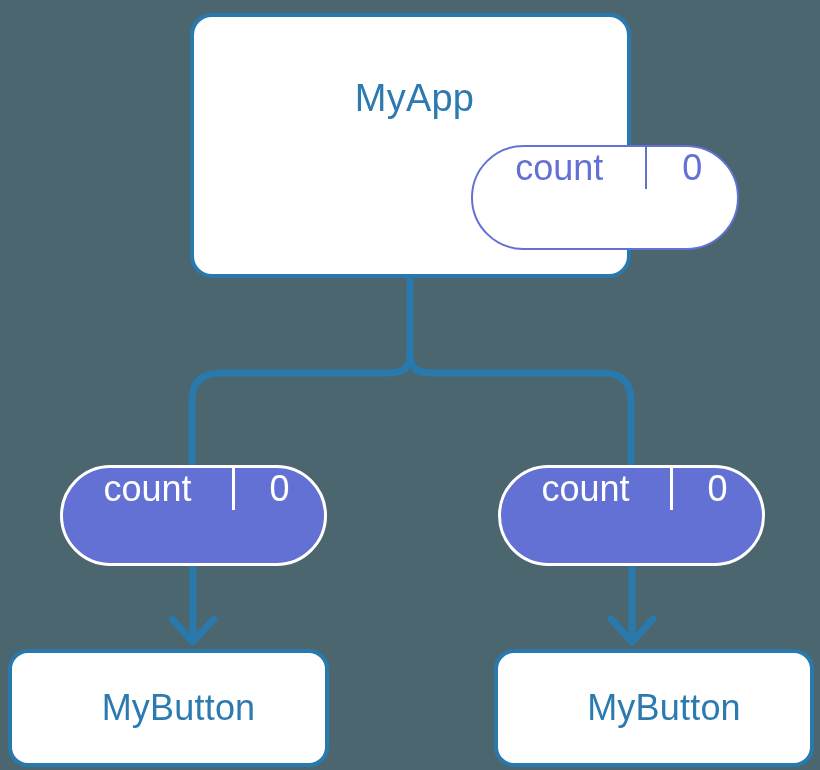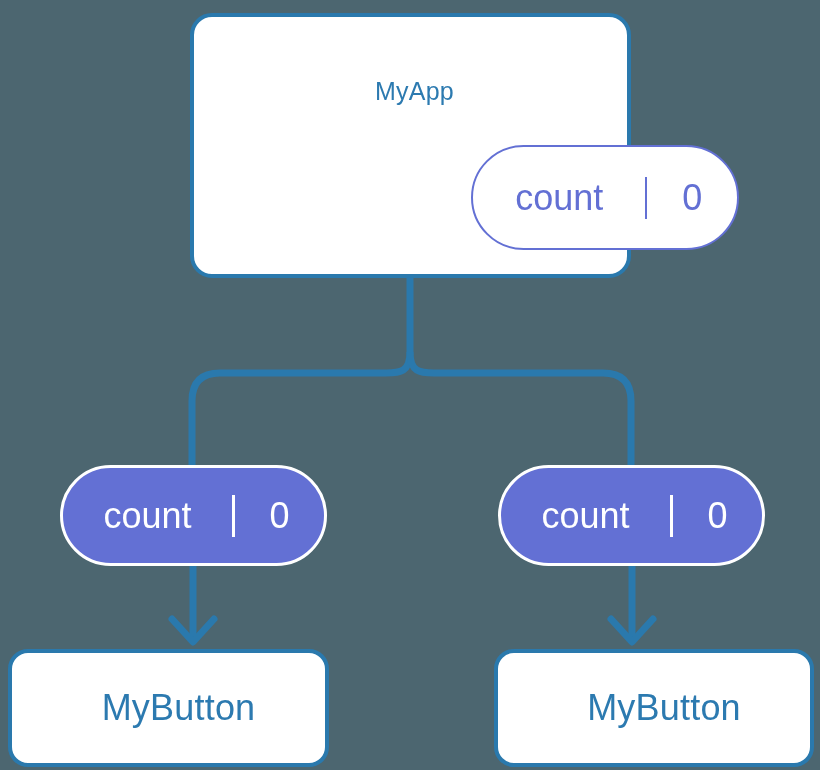--- a/index.html
+++ b/index.html
@@ -49,21 +49,21 @@
     top: 13px;
     width: 441px;
     height: 265px;
     border-radius: 22px;
   }
   #myapp-title {
     position: absolute;
     left: 8px;
     right: 0;
     top: 60px;
-    font-size: 25px;
+    font-size: 38px;
   }
 
   
   .mybutton-box {
     height: 118px;
     border-radius: 20px;
     display: flex;
     align-items: center;
     justify-content: center;
     padding-left: 20px;
@@ -80,21 +80,21 @@
   }
   .mybutton-box .component-title {
     font-size: 36px;
   }
 
   
   .state-pill {
     position: absolute;
     box-sizing: border-box;
     display: flex;
-    align-items: center;
+    align-items: flex-start;
     border-radius: 999px;
     overflow: hidden;
   }
   .pill-key, .pill-value {
     display: flex;
     align-items: center;
     justify-content: center;
     font-size: 36px;
     box-sizing: border-box;
   }

